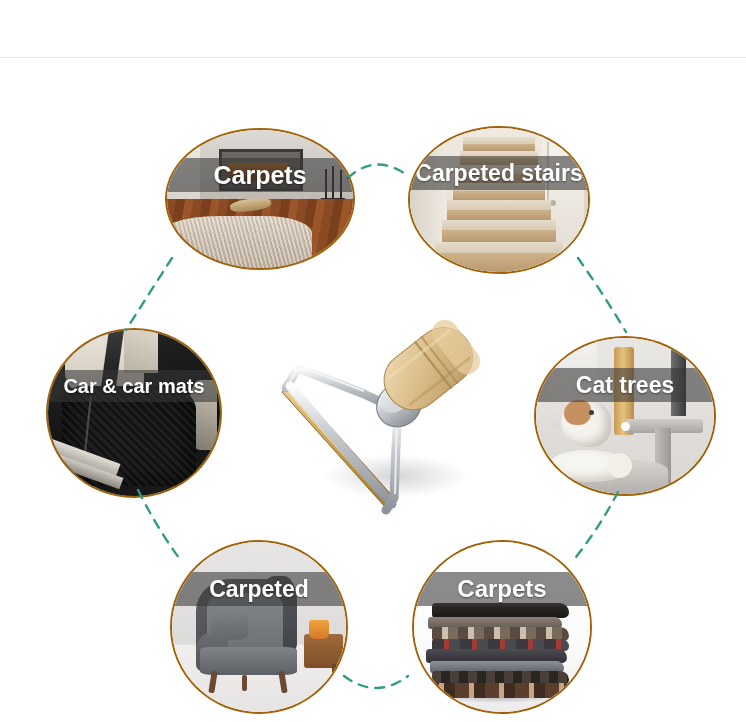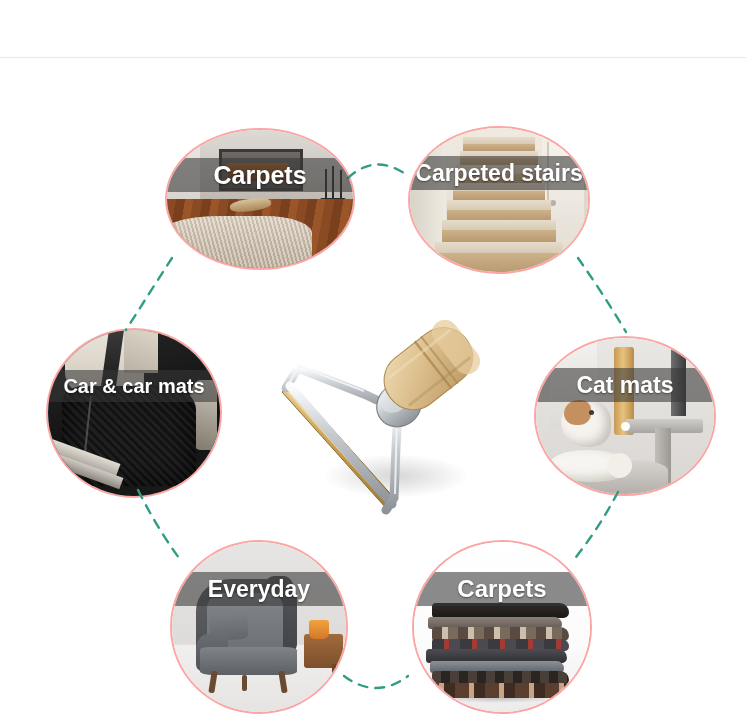--- a/index.html
+++ b/index.html
@@ -14,21 +14,21 @@
 
   .title{
     position:absolute;left:0;top:68px;width:746px;text-align:center;
     font-size:38px;font-weight:bold;letter-spacing:.4px;
     color:#33a68d;
     text-shadow:2px 2px 0 rgba(45,45,45,.75);
     font-family:"Liberation Sans","DejaVu Sans",sans-serif;
   }
 
   
-  .node{position:absolute;border:2px solid #fca5a5;border-radius:50%;overflow:hidden;background:#fff;}
+  .node{position:absolute;border:2px solid #a16207;border-radius:50%;overflow:hidden;background:#fff;}
   .photo{position:absolute;inset:0;}
   .band{
     position:absolute;left:0;width:100%;
     background:rgba(55,55,55,.58);
     display:flex;align-items:center;justify-content:center;
     z-index:6;
   }
   .band span{
     color:#ffffff;font-weight:bold;white-space:nowrap;
     text-shadow:0 1px 2px rgba(0,0,0,.45);
@@ -216,42 +216,42 @@
         <div class="L ct-leg"></div>
       <div class="L ct-base"></div>
       <div class="L ct-cat1"></div>
         <div class="L ct-cat1p"></div>
         <div class="L ct-cat1e"></div>
       <div class="L ct-cat2"></div>
         <div class="L ct-cat2h"></div>
       <div class="L ct-ball"></div>
     </div>
     <div class="band" style="top:30px;height:34px;">
-      <span style="font-size:23px;">Cat mats</span>
+      <span style="font-size:23px;">Cat trees</span>
     </div>
   </div>
 
   <div class="node" style="left:170px;top:540px;width:174px;height:170px;">
     <div class="photo">
       <div class="L fn-bg"></div>
       <div class="L fn-table"></div>
         <div class="L fn-vase"></div>
         <div class="L fn-tleg"></div>
       <div class="L fn-wing"></div>
         <div class="L fn-wingR"></div>
       <div class="L fn-back"></div>
         <div class="L fn-cush"></div>
       <div class="L fn-arm"></div>
         <div class="L fn-seat"></div>
       <div class="L fn-legA"></div>
         <div class="L fn-legB"></div>
         <div class="L fn-legC"></div>
     </div>
     <div class="band" style="top:30px;height:34px;">
-      <span style="font-size:23px;">Everyday</span>
+      <span style="font-size:23px;">Carpeted</span>
     </div>
   </div>
 
   <div class="node" style="left:412px;top:540px;width:176px;height:170px;">
     <div class="photo">
       <div class="L cl-bg"></div>
       <div class="L cl-shadow"></div>
       <div class="fold" style="top:36%;height:9%;background:linear-gradient(180deg,#2f2b28,#1b1916);"></div>
       <div class="fold" style="top:44%;height:7%;background:linear-gradient(180deg,#8b7f76,#655b53);left:8%;width:76%;"></div>
       <div class="fold" style="top:50%;height:8%;background:repeating-linear-gradient(90deg,#5a4b42 0 10px,#cdbfae 10px 16px,#7a6a5c 16px 26px);"></div>

